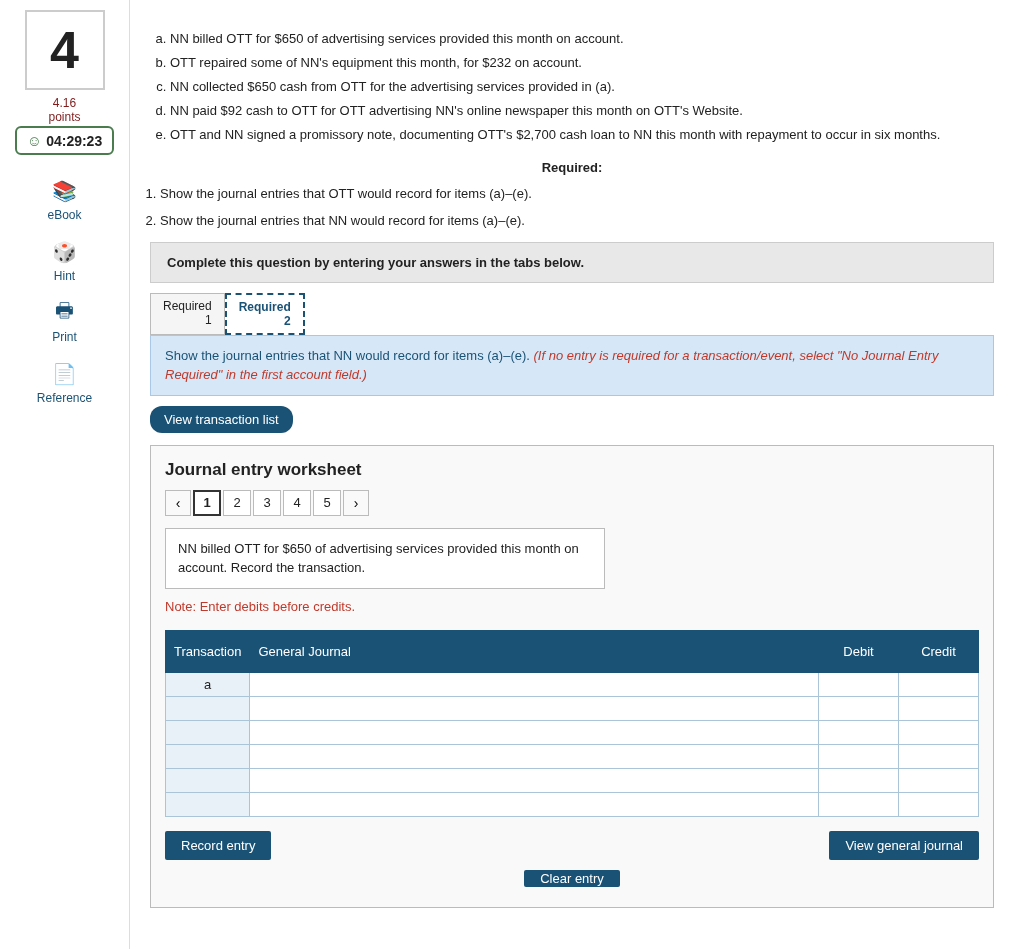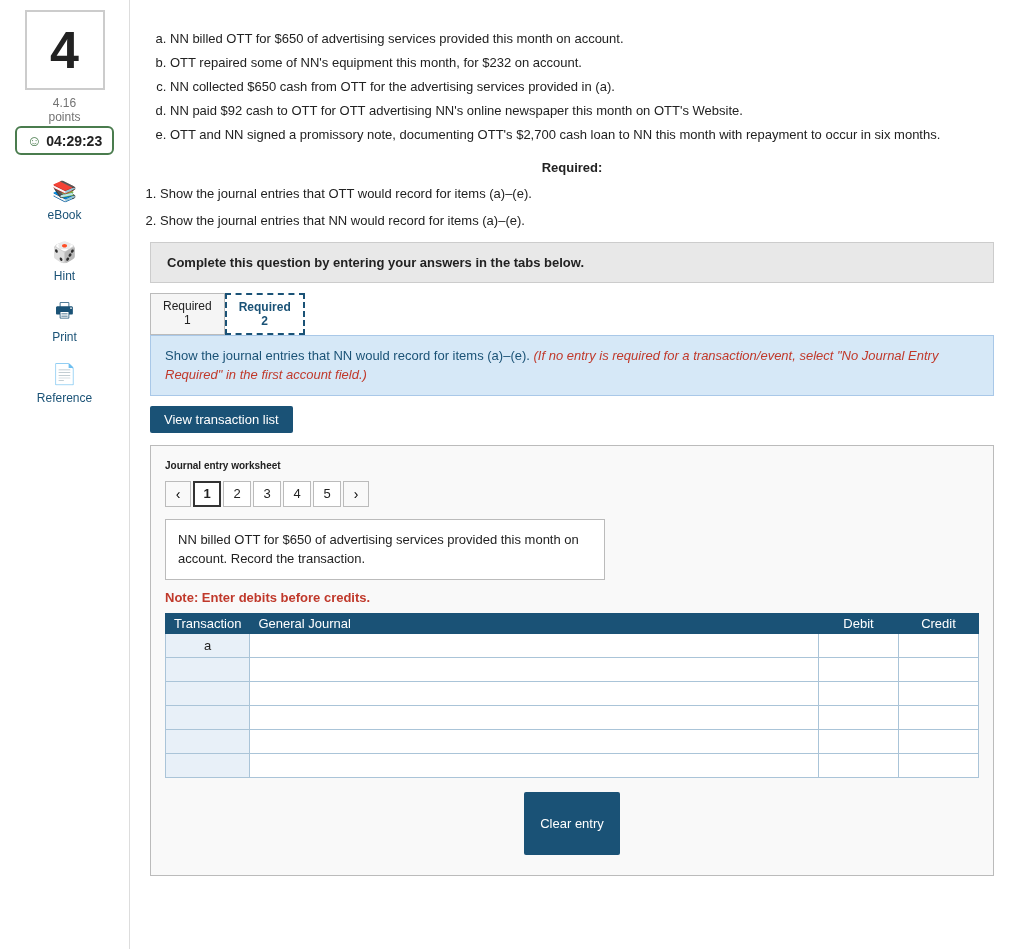--- a/index.html
+++ b/index.html
@@ -22,21 +22,21 @@
       width: 80px;
       height: 80px;
       border: 2px solid #ccc;
       display: flex;
       align-items: center;
       justify-content: center;
       font-size: 52px;
       font-weight: bold;
       margin-bottom: 6px;
     }
-    .points-label { font-size: 12px; color: #737373; margin-bottom: 2px; text-align: center; }
+    .points-label { font-size: 12px; color: #7f1d1d; margin-bottom: 2px; text-align: center; }
     .timer-box {
       border: 2px solid #4a7c4e;
       border-radius: 6px;
       padding: 4px 10px;
       display: flex;
       align-items: center;
       gap: 4px;
       margin-bottom: 14px;
     }
     .timer-box .person-icon { color: #4a7c4e; font-size: 15px; }
@@ -92,21 +92,21 @@
       display: flex;
       border-bottom: none;
       margin-bottom: 0;
     }
     .tab {
       border: 1px solid #bbb;
       padding: 5px 12px;
       font-size: 12px;
       cursor: pointer;
       background: #f5f5f5;
-      text-align: center;
+      text-align: right;
       min-width: 60px;
     }
     .tab.active {
       background: #fff;
       border-bottom: 2px solid #1a5276;
       font-weight: bold;
       color: #1a5276;
       border: 2px dashed #1a5276;
     }
 
@@ -122,29 +122,29 @@
     .instructions-box .red-text { color: #c0392b; font-style: italic; }
 
     .view-transaction-btn {
       background: #1a5276;
       color: #fff;
       border: none;
       padding: 6px 14px;
       font-size: 13px;
       cursor: pointer;
       margin-bottom: 12px;
-      border-radius: 2px;
+      border-radius: 12px;
     }
 
     .worksheet-container {
       border: 1px solid #bbb;
       background: #f9f9f9;
       padding: 14px 14px 20px 14px;
     }
-    .worksheet-title { font-weight: bold; font-size: 10px; margin-bottom: 10px; }
+    .worksheet-title { font-weight: bold; font-size: 17px; margin-bottom: 10px; }
 
     
     .pagination {
       display: flex;
       align-items: center;
       gap: 2px;
       margin-bottom: 12px;
     }
     .page-arrow {
       background: none;
@@ -178,33 +178,33 @@
     .transaction-desc {
       border: 1px solid #bbb;
       background: #fff;
       padding: 10px 12px;
       font-size: 13px;
       line-height: 1.5;
       margin-bottom: 10px;
       max-width: 440px;
     }
 
-    .note-text { color: #c0392b; font-size: 13px; margin-bottom: 8px; font-weight: bold; }
+    .note-text { color: #c0392b; font-size: 13px; margin-bottom: 16px; }
 
     
     .journal-table {
       width: 100%;
       border-collapse: collapse;
       font-size: 13px;
       margin-bottom: 14px;
     }
     .journal-table th {
       background: #1a5276;
       color: #fff;
-      padding: 2px 8px;
+      padding: 13px 8px;
       text-align: left;
       border: 1px solid #1a5276;
       font-weight: normal;
     }
     .journal-table th.center { text-align: center; }
     .journal-table td {
       border: 1px solid #aac4d8;
       padding: 3px 6px;
       height: 24px;
       background: #fff;
@@ -244,21 +244,21 @@
       border: none;
       padding: 7px 16px;
       font-size: 13px;
       cursor: pointer;
       border-radius: 2px;
     }
     .btn-clear {
       background: #1a5276;
       color: #fff;
       border: none;
-      padding: 24px 16px;
+      padding: 1px 16px;
       font-size: 13px;
       cursor: pointer;
       border-radius: 2px;
       display: block;
       margin: 10px auto 0 auto;
     }
   </style>
 </head>
 <body>
 
@@ -388,20 +388,24 @@
             </tr>
             <tr>
               <td class="trans-cell trans-col"></td>
               <td><input type="text" style=""></td>
               <td class="debit-col"><input type="text" style=""></td>
               <td class="credit-col"><input type="text" style=""></td>
             </tr>
           </tbody>
       </table>
 
+      <div class="buttons-row">
+        <button class="btn-record">Record entry</button>
+        <button class="btn-view-journal">View general journal</button>
+      </div>
       <div style="text-align:center;">
         <button class="btn-clear">Clear entry</button>
       </div>
     </div>
 
     
     
 
   </div>
 </div>

